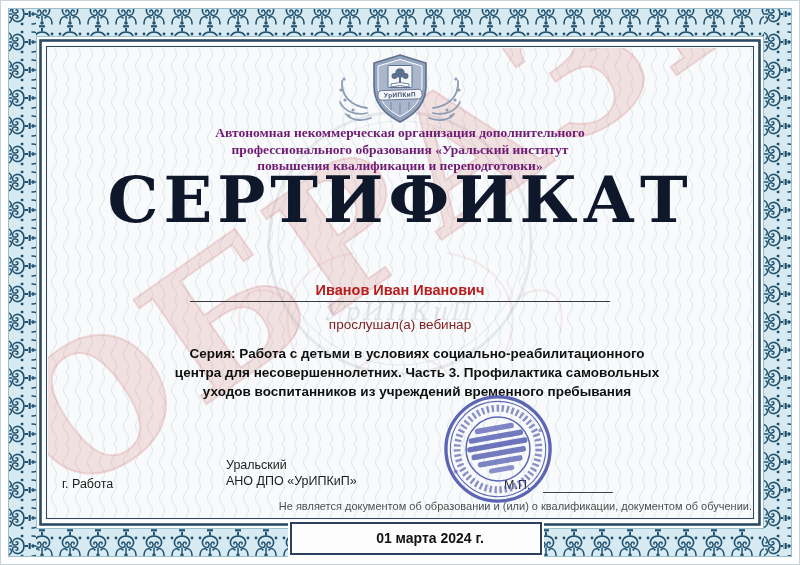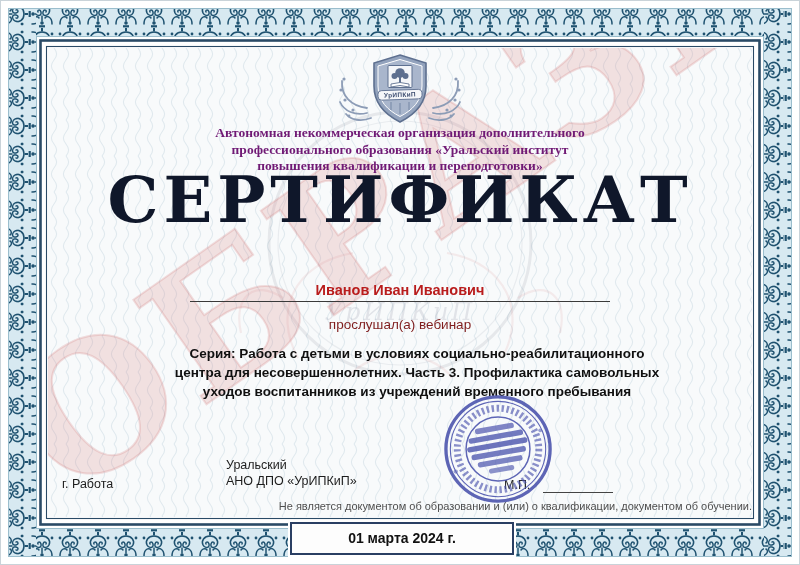--- a/index.html
+++ b/index.html
@@ -25,20 +25,21 @@
   .mp{position:absolute;left:504px;top:478px;font-size:12.5px;color:#2a2a2a;}
   .sig-line{position:absolute;left:543px;top:492px;width:70px;border-top:1.5px solid #444444;}
   .disclaimer{top:500px;font-size:11px;color:#4e4e4e;text-align:right;}
   .logo{position:absolute;left:331px;top:50px;width:138px;height:78px;z-index:3;}
   .stamp{position:absolute;left:442px;top:394px;width:114px;height:112px;z-index:3;opacity:0.9;}
   .date-box{
     position:absolute;left:290px;top:522px;width:220px;height:29px;z-index:4;
     background:#fdfdfd;border:2px solid #2a3f63;text-align:center;
     line-height:29px;font-size:14px;font-weight:bold;color:#111111;
     box-shadow:0 0 0 2px #ffffff;
+    padding-left:28px;
   }
 </style>
 </head>
 <body>
 
 <div class="page">
 
   <div class="wm-clip">
     <svg width="704" height="469" viewBox="0 0 704 469">
       <defs>

